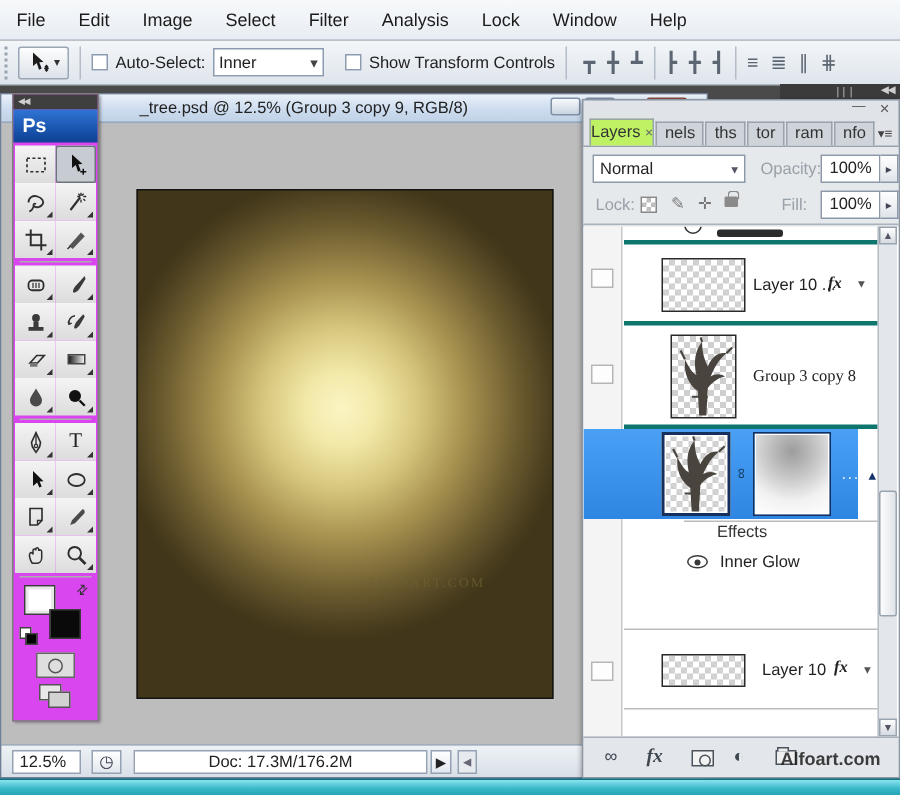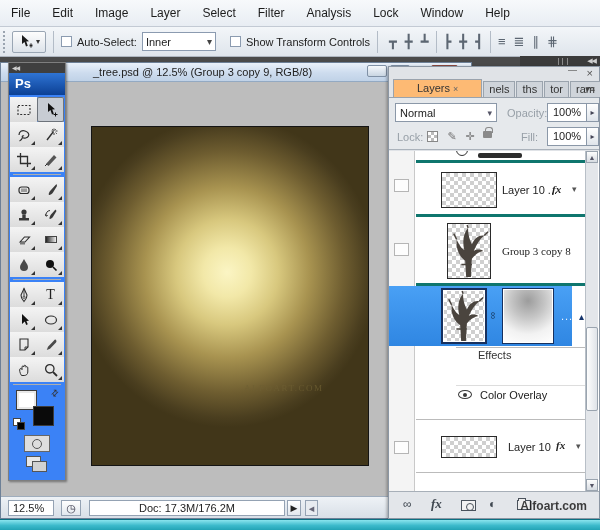--- a/index.html
+++ b/index.html
@@ -48,21 +48,21 @@
     background:linear-gradient(#eef2f6,#d8dfe7); border-top:1px solid #9fadbd;
     font-size:11px; color:#222; }
   .field { position:absolute; top:3px; height:16px; background:#fff; border:1px solid #94a2b3; line-height:14px; }
   .status-zoom { left:7px; width:46px; padding-left:4px; }
   .status-clock { left:60px; width:20px; text-align:center; color:#445; background:linear-gradient(#fff,#e2e8ee); }
   .status-doc { left:88px; width:196px; text-align:center; }
   .status-play { left:286px; width:14px; text-align:center; font-size:9px; background:linear-gradient(#fff,#e2e8ee); }
   .status-scroll-left { left:304px; width:13px; text-align:center; color:#667; background:#e7ebf0; }
 
   
-  .toolbox { position:absolute; left:8px; top:62px; width:58px; background:#3b82f6;
+  .toolbox { position:absolute; left:8px; top:62px; width:58px; background:#d946ef;
     border:1px solid #7e7e7e; box-shadow:1px 1px 2px rgba(0,0,0,0.4); }
   .tb-grip { height:10px; background:#3f3f3f; color:#cfcfcf; font-size:6px; line-height:10px; padding-left:3px; letter-spacing:-1px; }
   .tb-logo { height:22px; background:linear-gradient(#2f74d4,#0c4094); color:#fff; font-weight:bold;
     font-size:13px; line-height:22px; padding-left:6px; }
   .tools { padding:2px 1px; }
   .tool-row { display:flex; }
   .tool { width:27px; height:25px; display:flex; align-items:center; justify-content:center; position:relative;
     background:linear-gradient(#f4f4f4,#dcdcdc); }
   .tool.selected { background:#c7ccd3; box-shadow:inset 0 0 0 1px #6d737b; border-radius:2px; }
   .tool.fly::after { content:''; position:absolute; right:2px; bottom:2px;
@@ -95,21 +95,21 @@
 
   
   .layers-panel { position:absolute; left:388px; top:66px; width:212px; height:453px;
     background:#e0e3e7; border:1px solid #8b96a3; box-shadow:-1px 1px 3px rgba(0,0,0,0.35); font-size:11px; }
   .lp-minibar { height:12px; position:relative; }
   .lp-minibar .min { position:absolute; right:22px; top:-2px; color:#555; font-size:9px; }
   .lp-minibar .cls { position:absolute; right:6px; top:0; color:#555; font-size:11px; }
   .lp-tabs { height:19px; display:flex; align-items:flex-end; padding-left:4px; border-bottom:1px solid #9aa3ad; position:relative; }
   .lp-tab { border:1px solid #9aa3ad; border-bottom:none; background:#cfd4da; color:#333;
     font-size:11px; padding:1px 5px 2px; margin-right:1px; white-space:nowrap; }
-  .lp-tab.active { background:#fdba74; padding:2px 23px 3px; }
+  .lp-tab.active { background:#bef264; padding:2px 0 3px; }
   .lp-tab .x { color:#666; font-size:9px; margin-left:3px; }
   .lp-menu-icon { position:absolute; right:4px; bottom:3px; color:#444; font-size:9px; letter-spacing:0; }
   .lp-controls { height:52px; background:#e6e9ec; border-bottom:1px solid #aab2bb; position:relative; }
   .lp-select { position:absolute; left:6px; top:5px; width:102px; height:19px; background:#fff;
     border:1px solid #8b98a8; display:flex; align-items:center; justify-content:space-between; padding:0 4px; color:#222; }
   .lp-label { color:#98a0a8; }
   .lp-opacity-label { position:absolute; left:118px; top:9px; }
   .lp-value-box { position:absolute; width:40px; height:19px; background:#fff; border:1px solid #8b98a8;
     line-height:17px; padding-left:5px; color:#222; }
   .lp-spin { position:absolute; width:12px; height:19px; background:linear-gradient(#fff,#dfe4ea);
@@ -169,21 +169,20 @@
 </style>
 </head>
 <body>
 
 <div id="app">
 
   <div class="menu-bar">
     <span class="menu-item">File</span>
     <span class="menu-item">Edit</span>
     <span class="menu-item">Image</span>
-    <span class="menu-item">Layer</span>
     <span class="menu-item">Select</span>
     <span class="menu-item">Filter</span>
     <span class="menu-item">Analysis</span>
     <span class="menu-item">Lock</span>
     <span class="menu-item">Window</span>
     <span class="menu-item">Help</span>
   </div>
 
   <div class="options-bar">
     <span class="ob-grip"></span>
@@ -490,23 +489,23 @@
         </span>
         <span style="position:absolute; left:101px; top:24px;" class="link-glyph">∞</span>
         <span class="thumb mask-thumb" style="left:113px; top:2px; width:52px; height:56px; border:1px solid #16305e; box-shadow:inset 0 0 0 1px #fff;"></span>
         <span class="layer-name" style="left:172px; top:24px; color:#eaf3ff; letter-spacing:1px;">...</span>
       </div>
       <span class="row-arrow" style="position:absolute; left:190px; top:160px; color:#14336b; font-size:10px;">▴</span>
 
       <div class="lp-row" style="top:195px; height:73px;text-decoration:underline;">
         <span class="layer-name" style="left:62px; top:3px; color:#333;">Effects</span>
         <div style="position:absolute; left:40px; top:1px; width:130px; border-top:1px solid #bbb;"></div>
-        <div style="position:absolute; left:40px; top:39px; width:130px; height:17px; border-top:1px solid #ddd;">
-          <span class="eye-icon" style="position:absolute; left:2px; top:4px;"></span>
-          <span class="fx-row-label" style="position:absolute; left:24px; top:3px;">Color Overlay</span>
+        <div style="position:absolute; left:40px; top:21px; width:130px; height:17px;">
+          <span class="eye-icon" style="position:absolute; left:2px; top:3px;"></span>
+          <span class="fx-row-label" style="position:absolute; left:24px; top:2px;">Inner Glow</span>
         </div>
       </div>
 
       <div class="lp-row" style="top:268px; height:54px; border-top:1px solid #bbb; border-bottom:1px solid #bbb;">
         <span class="thumb checker" style="left:25px; top:16px; width:56px; height:22px;"></span>
         <span class="layer-name" style="left:92px; top:21px;">Layer 10</span>
         <span class="fx-glyph" style="left:140px; top:19px;">fx</span>
         <span class="row-arrow" style="left:160px; top:21px;">▾</span>
       </div>
     </div>

